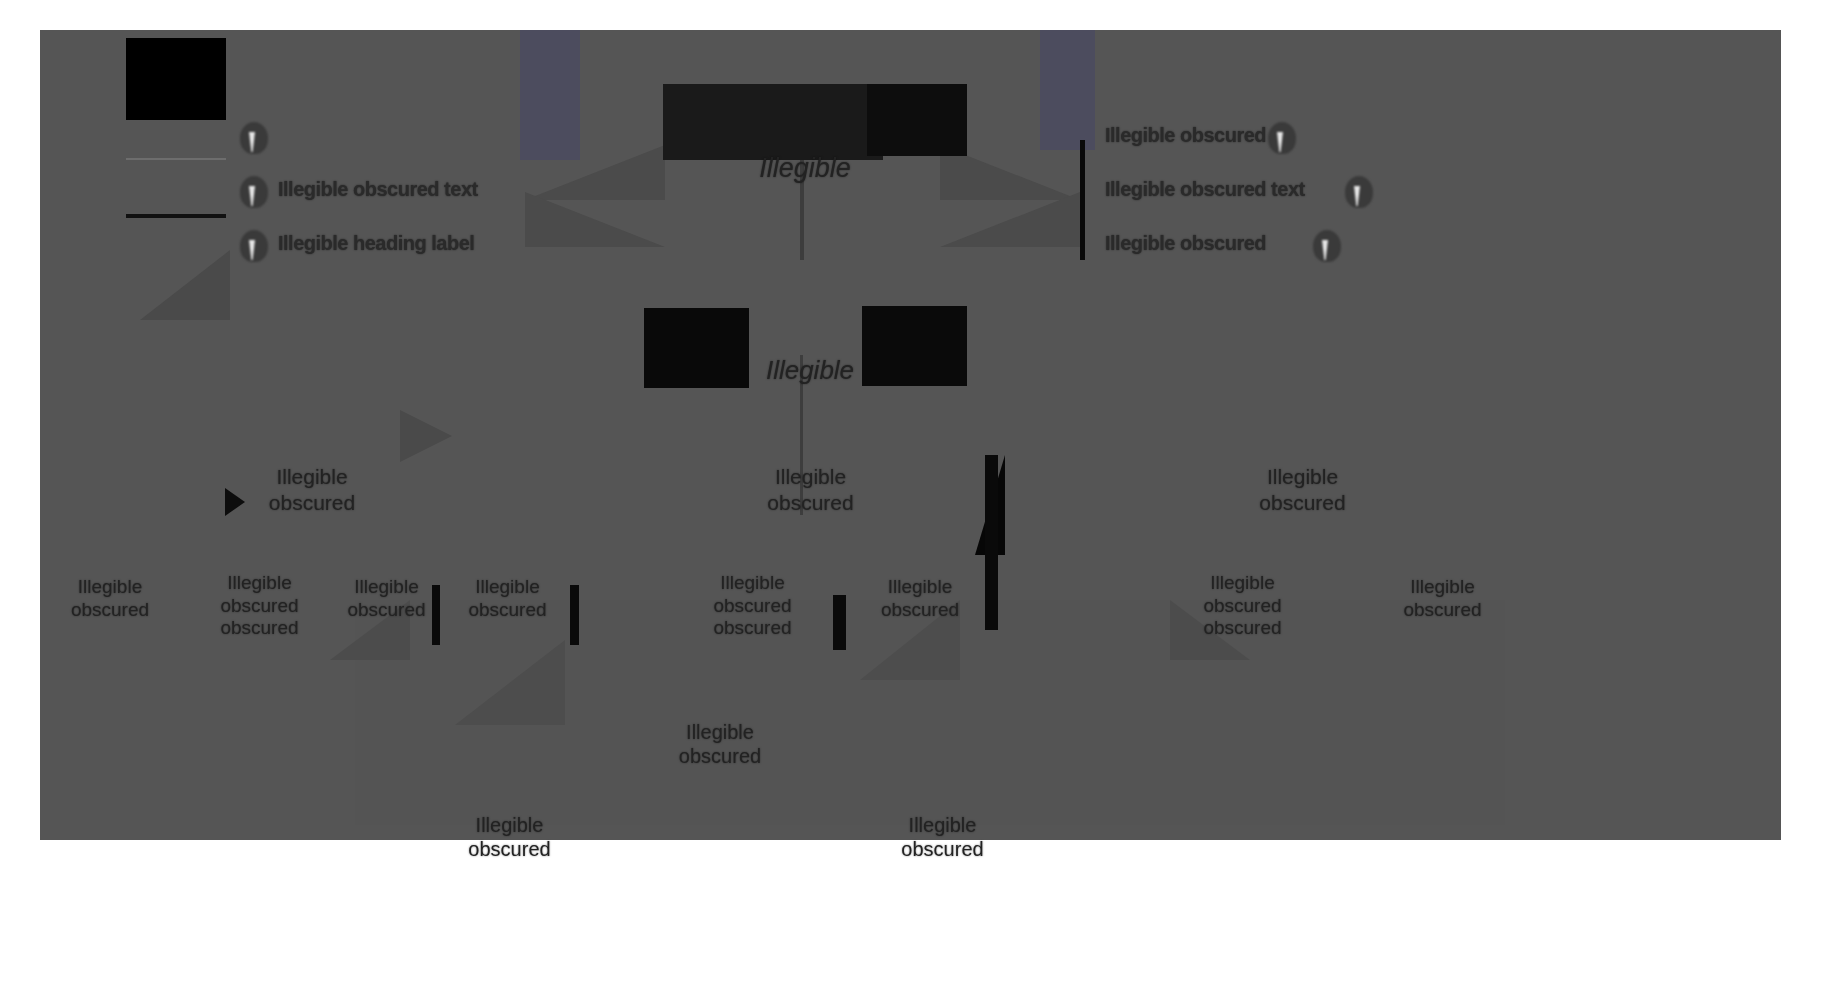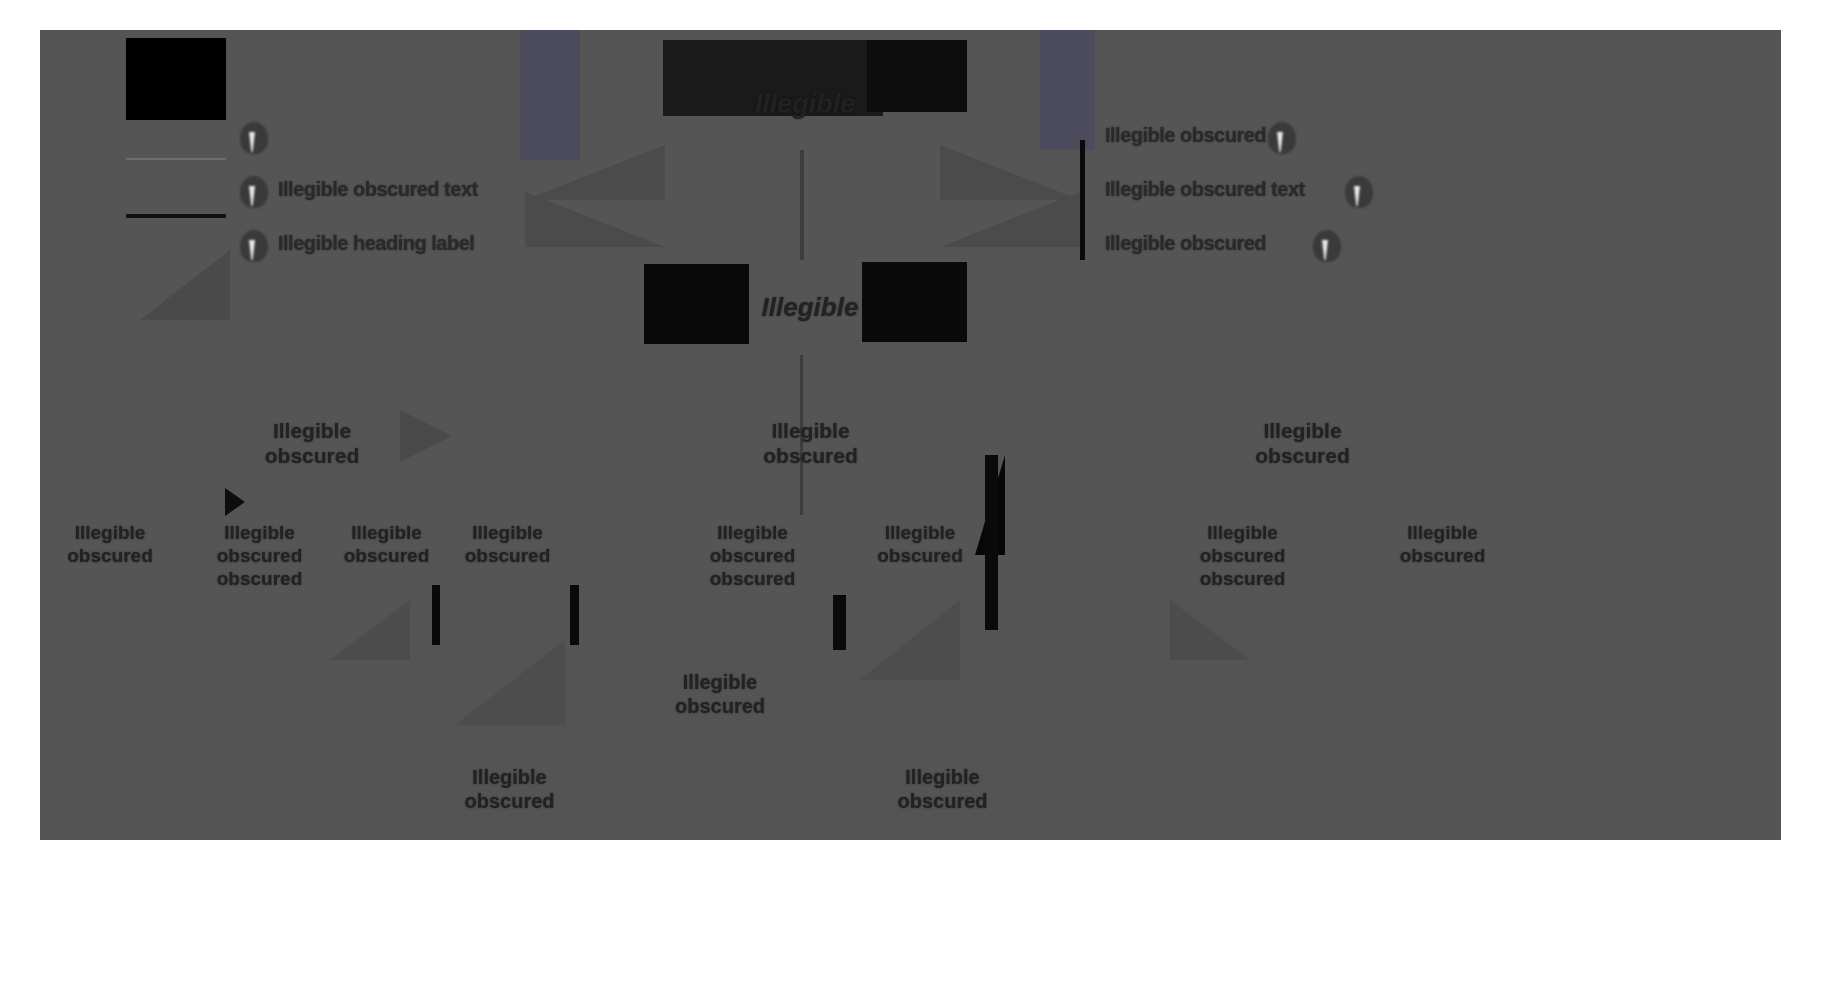--- a/index.html
+++ b/index.html
@@ -32,28 +32,29 @@
     line-height:1.15;
     text-align:center;
     filter:blur(0.6px);
     text-shadow:0 0 2px rgba(0,0,0,.55);
     white-space:pre-line;
     transform-origin:center center;
   }
   .blob.b-left{text-align:left;}
   .node{
     position:absolute;
-    display:flex;align-items:flex-start;justify-content:center;
+    display:flex;align-items:center;justify-content:center;
     text-align:center;
     color:#222;
-    font-weight:700;
+    font-weight:400;
     line-height:1.2;
     filter:blur(0.7px);
     text-shadow:0 0 2px rgba(0,0,0,.5);
     white-space:pre-line;
+    margin-top:44px;
   }
   
   #root-node{
     left:645px;top:40px;width:320px;height:120px;
     font-size:27px;font-style:italic;
   }
   #root-node .dark-patch{
     position:absolute;left:18px;top:0;width:220px;height:76px;
     background:#1a1a1a;
   }

